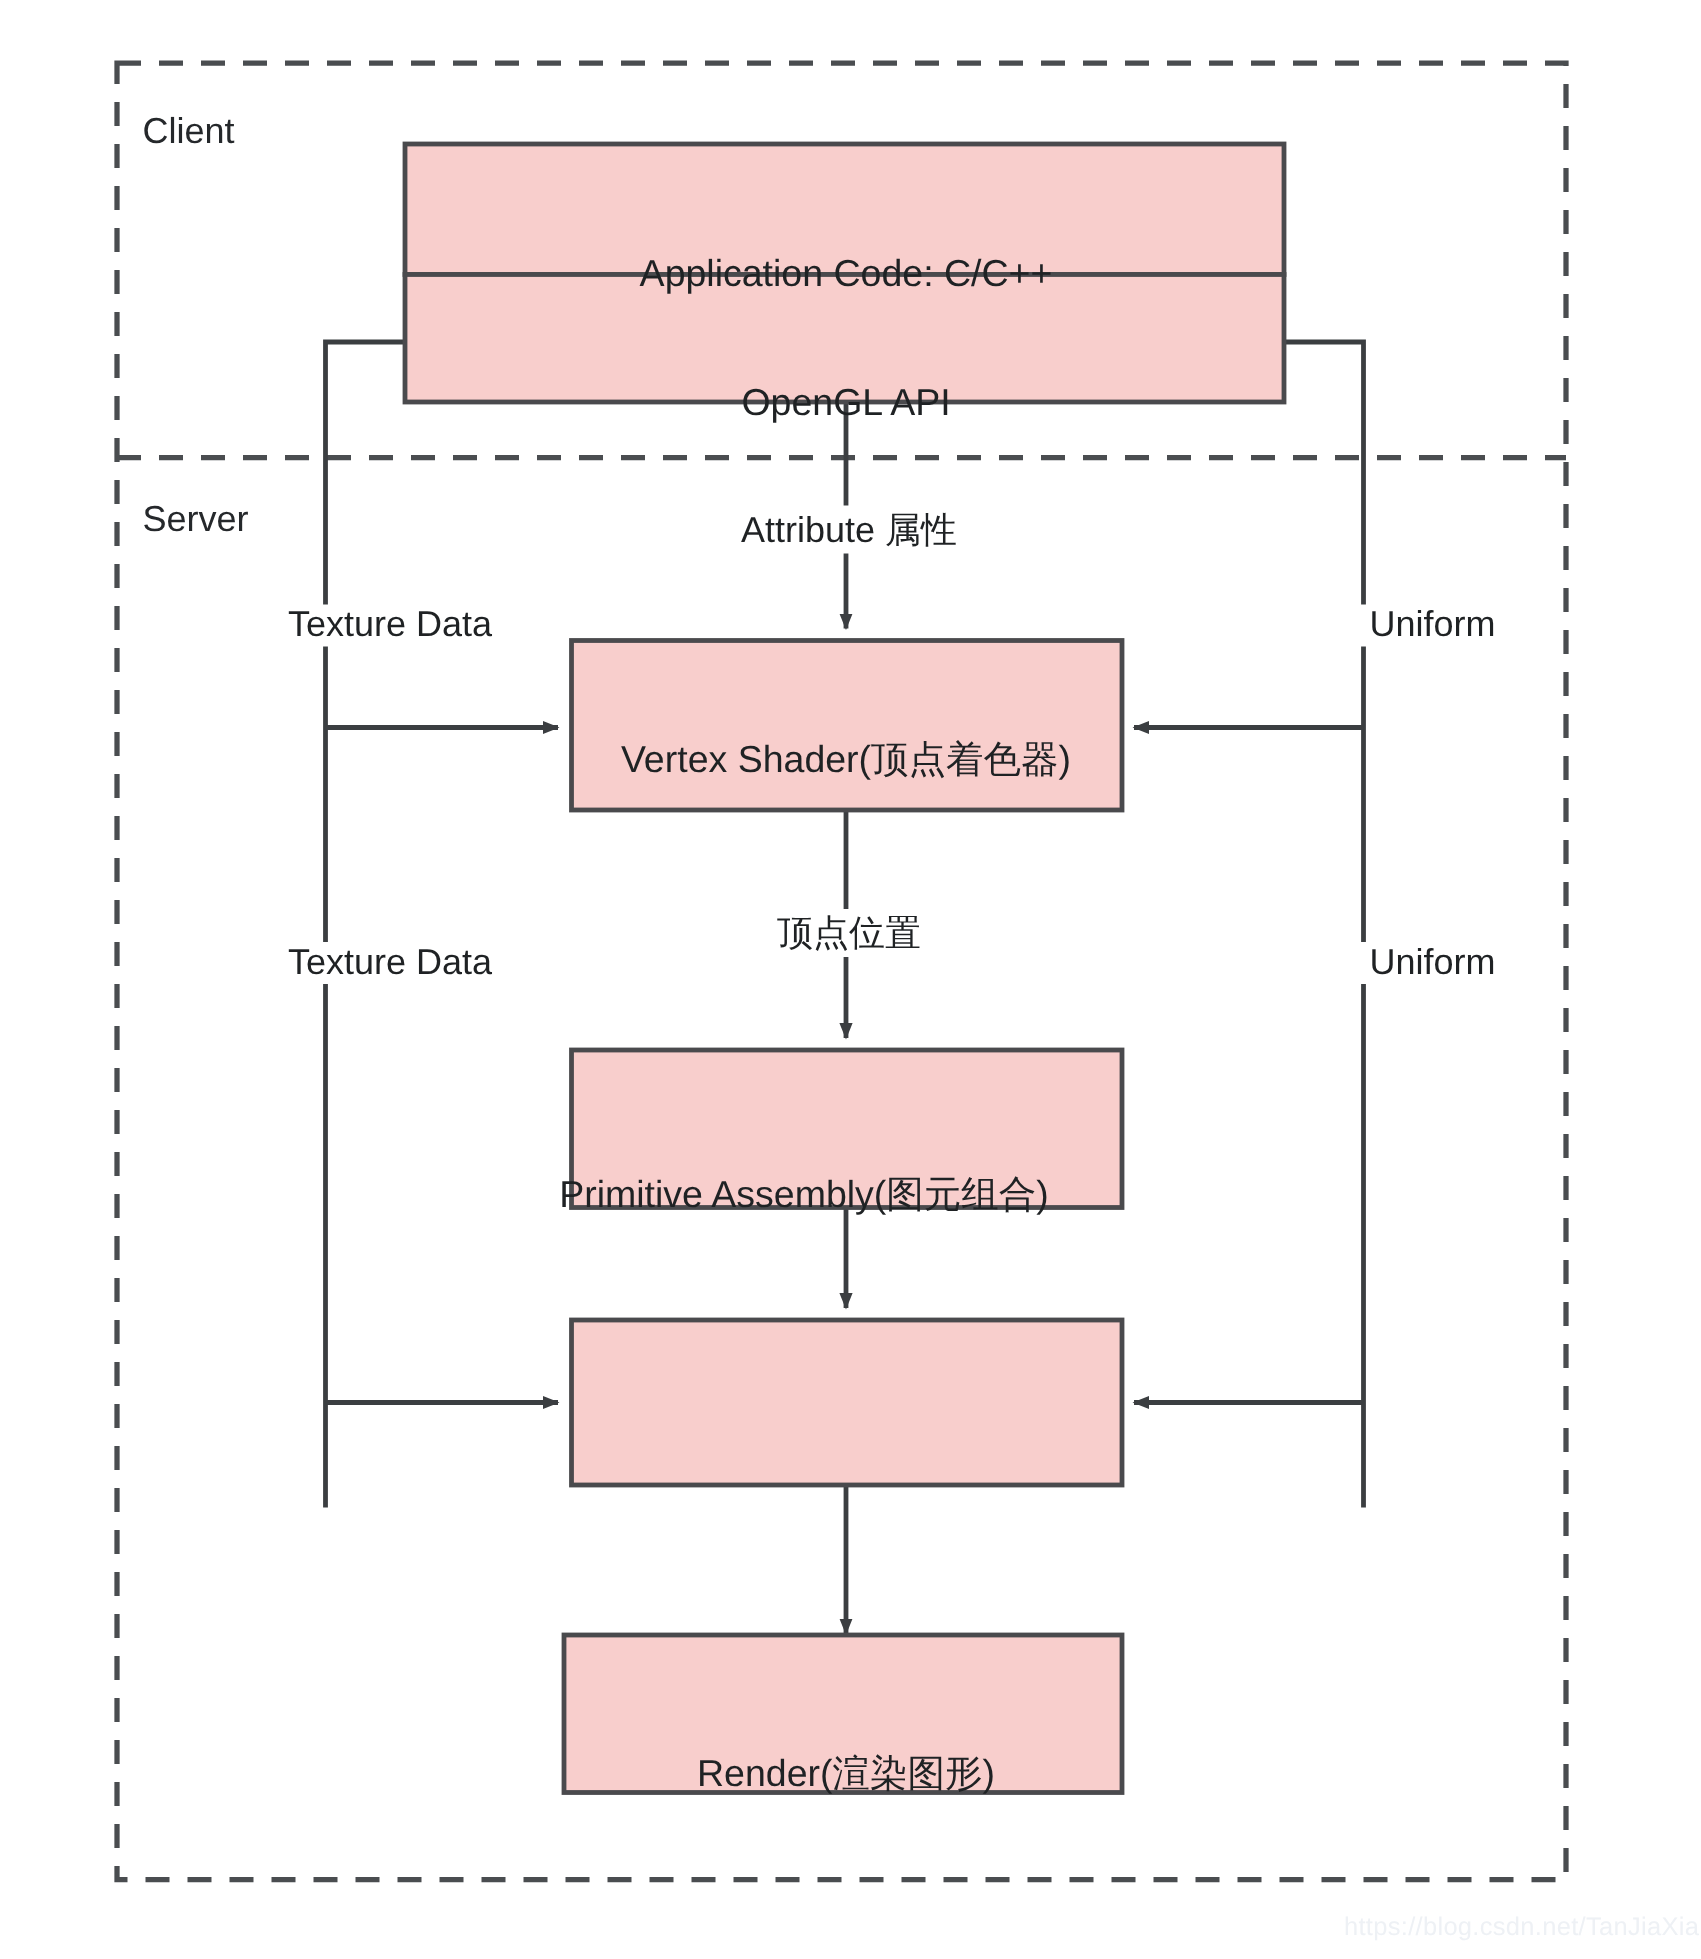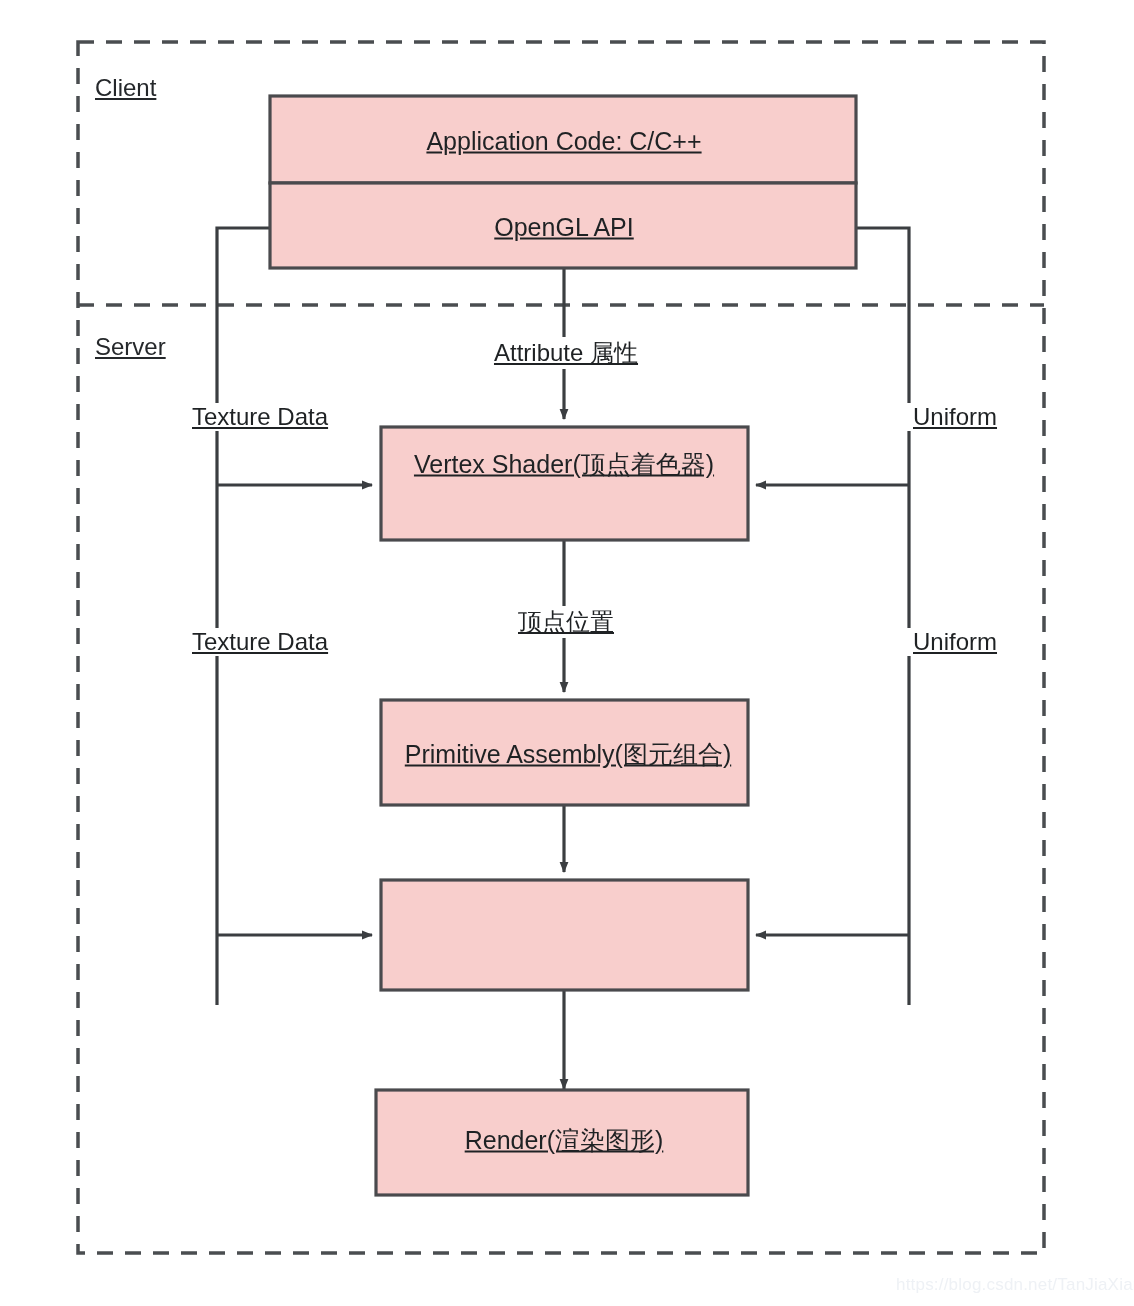--- a/index.html
+++ b/index.html
@@ -22,26 +22,26 @@
     width: 1134px;
     height: 1306px;
   }
   .box-label,
   .edge-label,
   .zone-label {
     position: absolute;
     color: #1f2224;
     white-space: nowrap;
     pointer-events: none;
-    text-decoration: underline;
   }
   .box-label {
     font-size: 25px;
     text-align: center;
     transform: translate(-50%, -50%);
+    margin-top: 42px;
   }
   .edge-label {
     font-size: 24px;
     text-align: center;
     transform: translate(-50%, -50%);
     background: #ffffff;
     padding: 0 6px;
   }
   .edge-label.left-anchored {
     transform: translate(0, -50%);
@@ -96,21 +96,21 @@
     <rect x="381" y="880" width="367" height="110" fill="#f8cecc" stroke="#4a4a4d" stroke-width="3.2"></rect>
     <rect x="376" y="1090" width="372" height="105" fill="#f8cecc" stroke="#4a4a4d" stroke-width="3.2"></rect>
   </svg>
 
   <div class="zone-label" style="left:95px; top:74px;">Client</div>
   <div class="zone-label" style="left:95px; top:333px;">Server</div>
 
   <div class="box-label" style="left:564px; top:141px;">Application Code: C/C++</div>
   <div class="box-label" style="left:564px; top:227px;">OpenGL API</div>
   <div class="box-label" style="left:564px; top:464px;">Vertex Shader(顶点着色器)</div>
-  <div class="box-label" style="left:568px; top:754px;text-align:right;">Primitive Assembly(图元组合)</div>
+  <div class="box-label" style="left:536px; top:754px;text-align:right;">Primitive Assembly(图元组合)</div>
   <div class="box-label" style="left:564px; top:1140px;">Render(渲染图形)</div>
 
   <div class="edge-label" style="left:566px; top:353px;">Attribute 属性</div>
   <div class="edge-label left-anchored" style="left:147px; top:417px;">Texture Data</div>
   <div class="edge-label left-anchored" style="left:868px; top:417px;">Uniform</div>
   <div class="edge-label" style="left:566px; top:622px;">顶点位置</div>
   <div class="edge-label left-anchored" style="left:147px; top:642px;">Texture Data</div>
   <div class="edge-label left-anchored" style="left:868px; top:642px;">Uniform</div>
 
   <div class="watermark" style="left:896px; top:1275px;">https://blog.csdn.net/TanJiaXiang</div>

